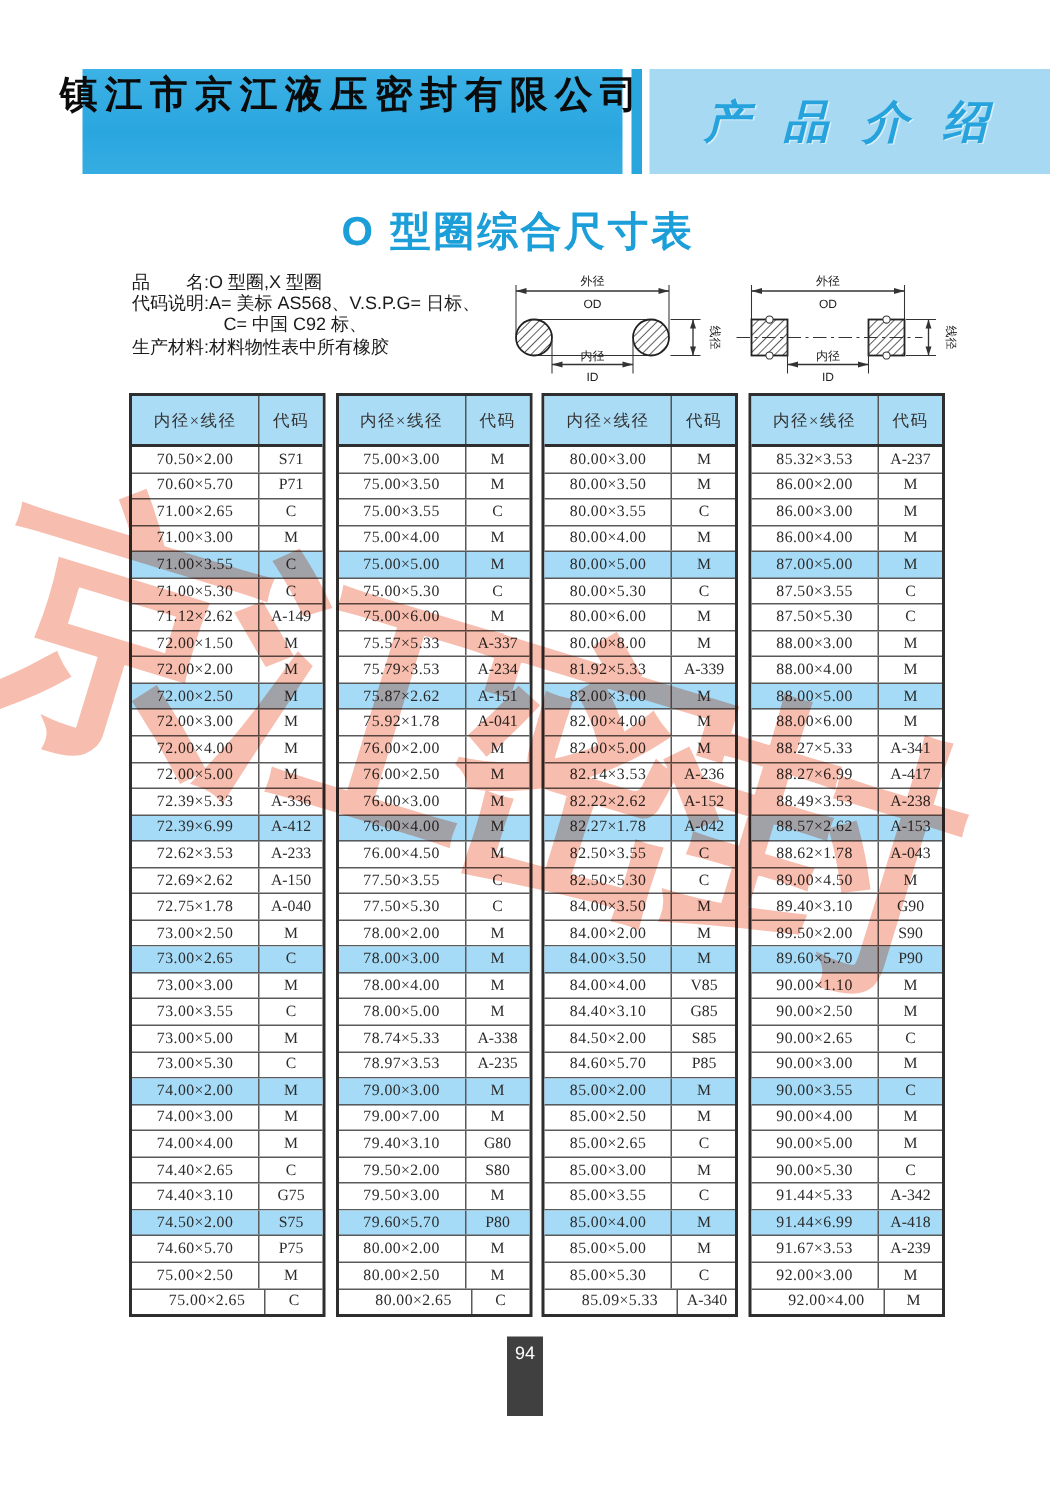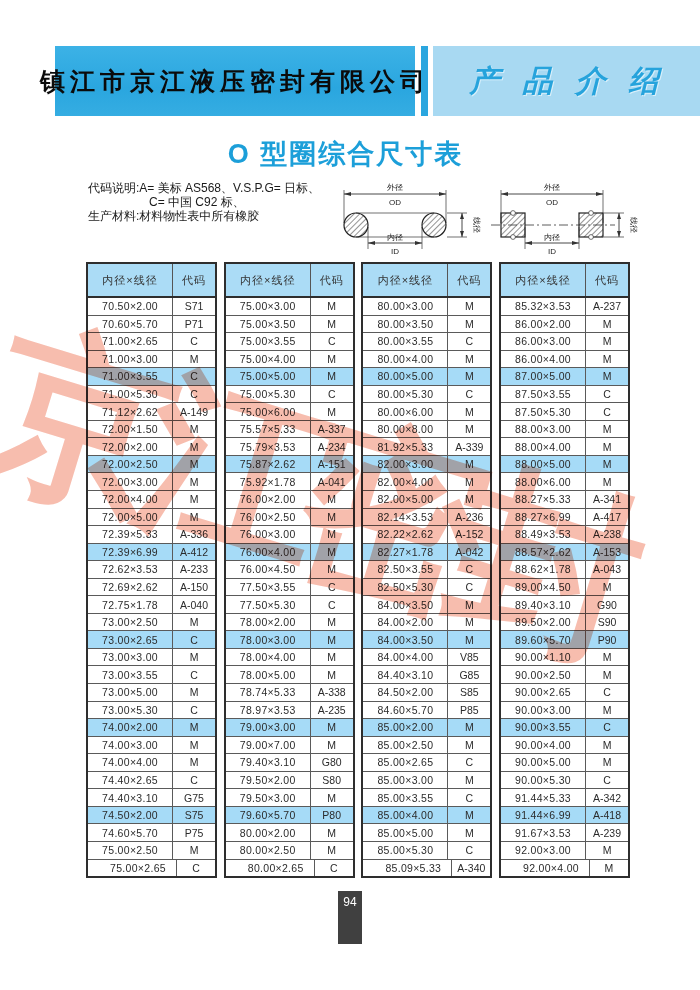--- a/index.html
+++ b/index.html
@@ -3,21 +3,21 @@
 <meta charset="utf-8">
 <style>
   * { margin:0; padding:0; box-sizing:border-box; }
   html,body { width:700px; height:990px; }
   body { font-family:"Liberation Sans", sans-serif; background:#fff; position:relative; overflow:hidden; }
   .page { position:absolute; inset:0; background:#fff; }
 
   
   .band-left { position:absolute; left:55px; top:46px; width:360px; height:70px;
     background:linear-gradient(180deg,#3cb2e6 0%,#2aa6df 60%,#35ade2 100%);
-    display:flex; align-items:center; justify-content:center; }
+    display:flex; justify-content:center; }
   .company { font-family:"Liberation Serif", serif; font-weight:900; font-size:25px;
     color:#0b0b0b; letter-spacing:5px; white-space:nowrap; }
   .band-stripe { position:absolute; left:421px; top:46px; width:7px; height:70px; background:#2aa6df; }
   .band-right { position:absolute; left:433px; top:46px; width:267px; height:70px;
     background:#a8d9f2; display:flex; align-items:center; justify-content:center; }
   .section-title { font-family:"Liberation Serif", serif; font-weight:700; font-size:30px;
     color:#26a3dc; letter-spacing:23px; padding-left:18px; white-space:nowrap;
     text-shadow:1px 1px 0 #d8effa; font-style:italic; }
 
   
@@ -30,21 +30,21 @@
 
   
   .diag { position:absolute; }
   .diag text { font-size:8px; fill:#222; font-family:"Liberation Sans", sans-serif; }
   .diag .dimline { stroke:#333; stroke-width:0.9; }
   .diag .thin { stroke:#333; stroke-width:0.7; }
   .diag .outline { stroke:#222; stroke-width:1.2; }
 
   
   .tables { position:absolute; left:86px; top:262px; width:544px; height:616px;
-    display:flex; justify-content:space-between; z-index:2; }
+    display:flex; justify-content:space-between; z-index:2;font-family:Liberation Serif, serif; }
   .tgroup { width:131px; height:616px; border:2px solid #2e2e2e; display:flex;
     flex-direction:column; background:transparent; }
   .thead { display:flex; height:34px; background:#abdcf6; border-bottom:2px solid #2e2e2e;
     font-size:11px; color:#333; flex:0 0 34px; }
   .th { display:flex; align-items:center; justify-content:center; }
   .th-size { width:67%; border-right:1px solid #555; letter-spacing:1px; }
   .th-code { flex:1; letter-spacing:1px; }
   .tbody { display:flex; flex-direction:column; flex:1; }
   .trow { display:flex; flex:1; border-bottom:1px solid #5a5a5a; font-size:10.5px; color:#2b2b2b; }
   .trow:last-child { border-bottom:none;margin-left:12px; }
@@ -73,20 +73,21 @@
     <div class="company">镇江市京江液压密封有限公司</div>
   </div>
   <div class="band-stripe"></div>
   <div class="band-right">
     <div class="section-title">产品介绍</div>
   </div>
 
   <div class="doc-title">O 型圈综合尺寸表</div>
 
   <div class="info">
+    <div>品　　名:O 型圈,X 型圈</div>
     <div>代码说明:A= 美标 AS568、V.S.P.G= 日标、</div>
     <div class="indent">C= 中国 C92 标、</div>
     <div>生产材料:材料物性表中所有橡胶</div>
   </div>
 
   <svg class="diag" style="left:326px;top:179px" width="157" height="79" viewBox="0 0 157 79">
     <defs>
       <pattern id="hatch1" width="4" height="4" patternUnits="userSpaceOnUse" patternTransform="rotate(45)">
         <line x1="0" y1="0" x2="0" y2="4" stroke="#3a3a3a" stroke-width="1.1"></line>
       </pattern>

